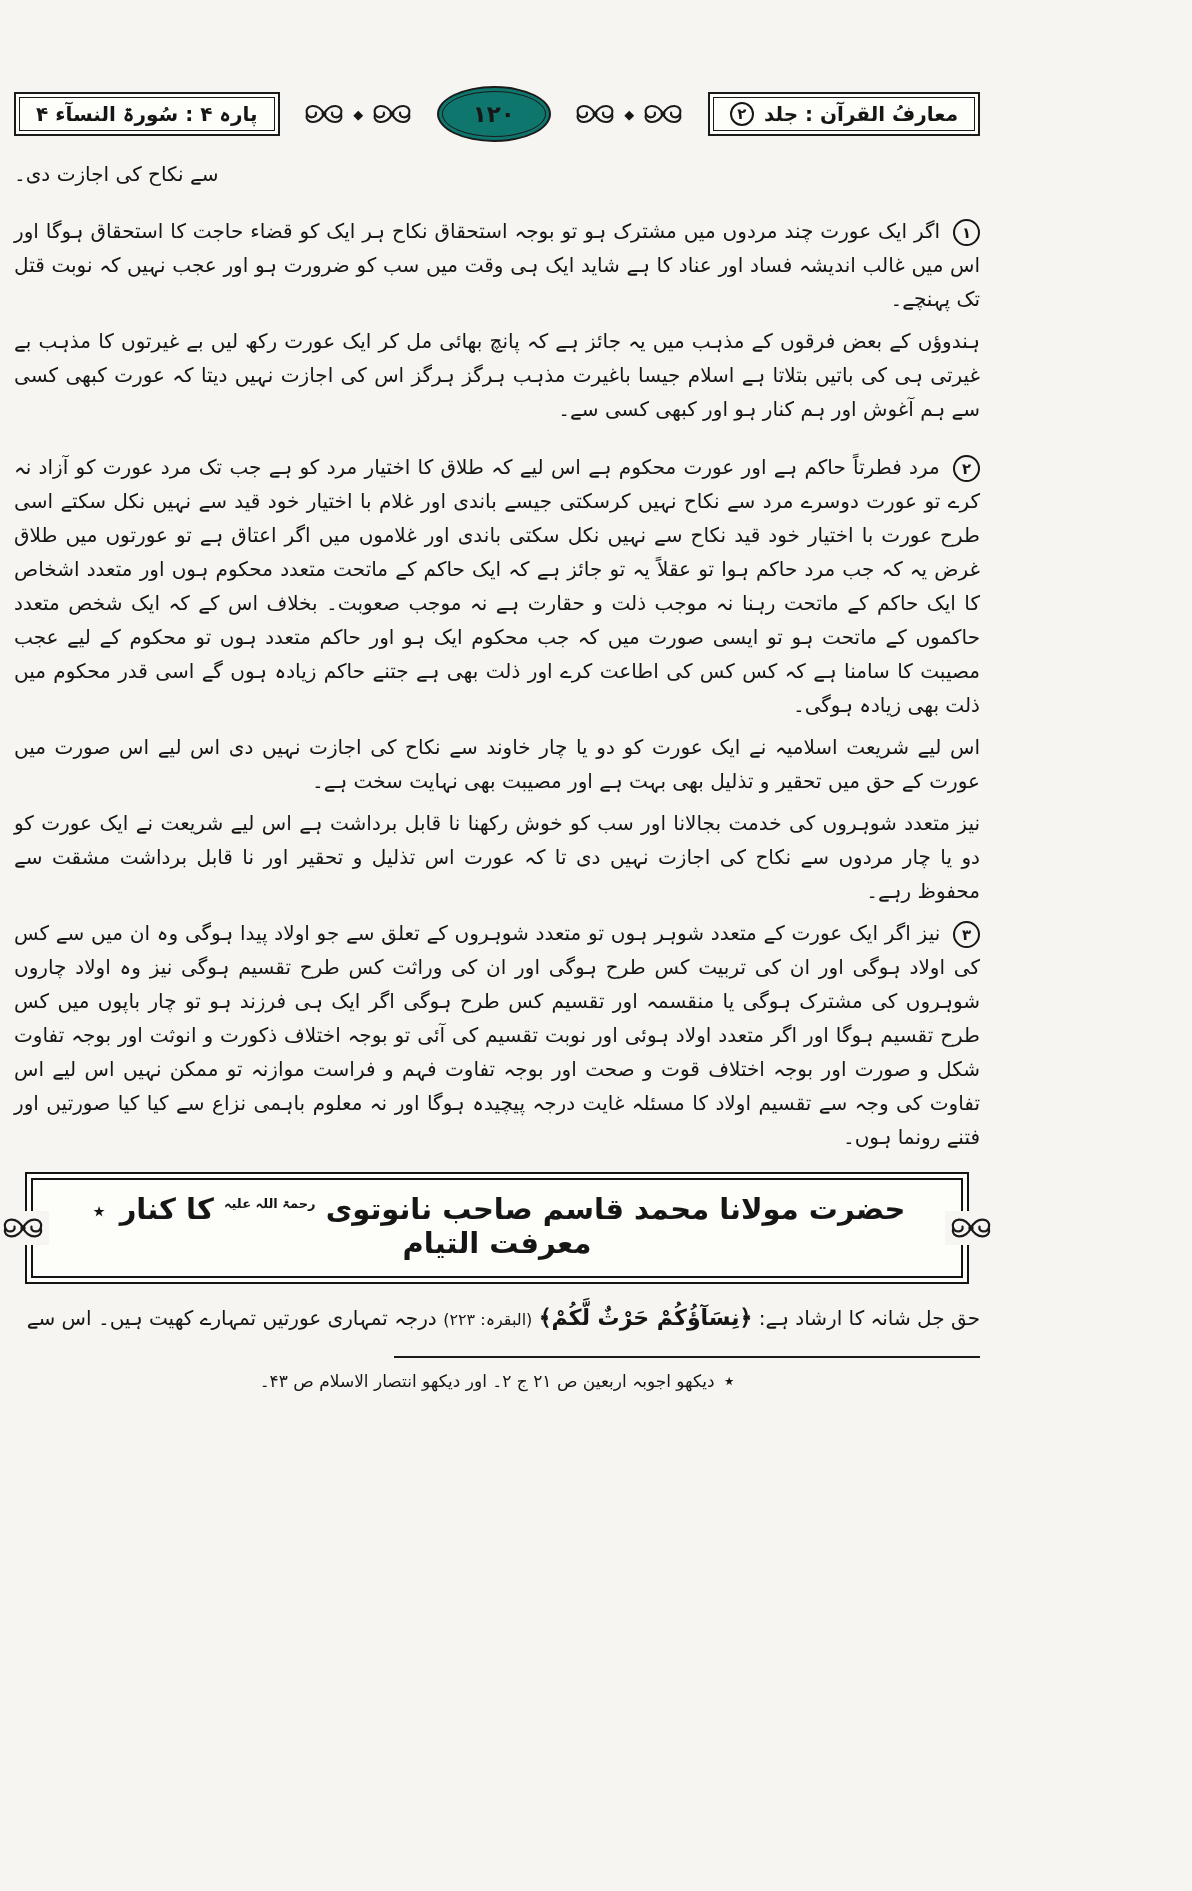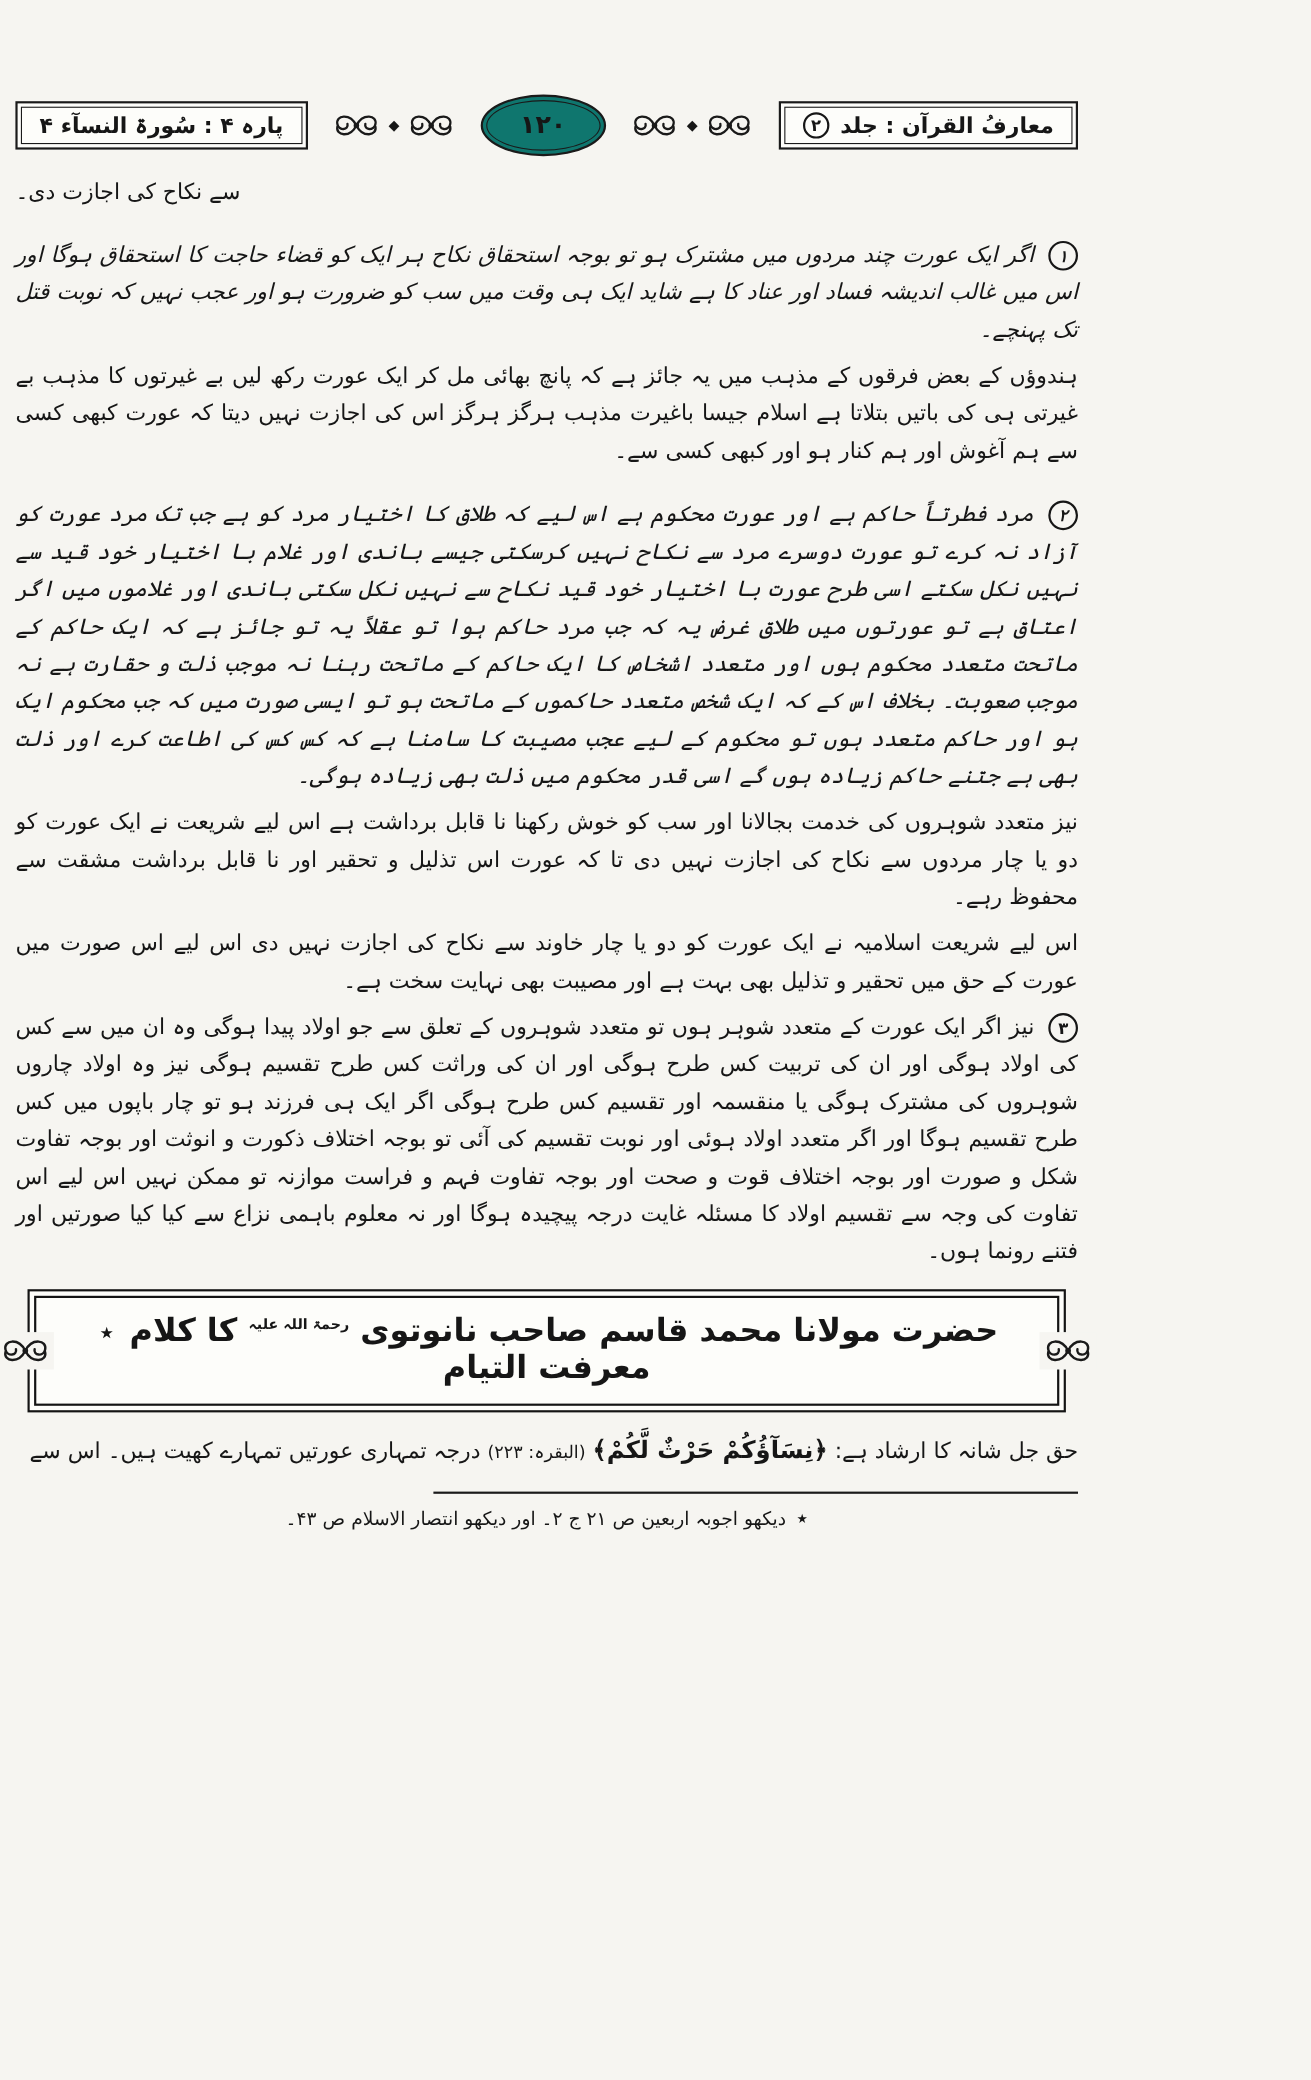--- a/index.html
+++ b/index.html
@@ -51,21 +51,21 @@
   }
   .edge-flourish.left { left:-30px; }
   .edge-flourish.right { right:-30px; }
 
   
   .body-text { margin-top:16px; }
   .para {
     direction:rtl; text-align:justify; text-align-last:right;
     font-size:20px; line-height:34px; margin-top:8px;
   }
-  .para.gap { margin-top:24px;font-style:italic; }
+  .para.gap { margin-top:24px; }
 
   
   .verse-line { direction:rtl; text-align:right; font-size:20px; line-height:36px; margin-top:16px; }
   .verse-arabic { font-weight:bold; font-size:22px; }
   .verse-ref { font-size:16px; }
   .footnote-rule { width:586px; border-top:2.2px solid #1a1a1a; margin:18px 0 0 auto; }
   .footnote { direction:rtl; text-align:center; font-size:17px; line-height:28px; margin-top:8px; }
   .footnote-marker { font-weight:bold; font-size:19px; margin-left:4px; }
 </style>
 </head>
@@ -141,46 +141,46 @@
     <p class="para">
       <span>ہندوؤں کے بعض فرقوں کے مذہب میں یہ جائز ہے کہ پانچ بھائی مل کر ایک عورت رکھ لیں بے غیرتوں کا مذہب بے غیرتی ہی کی باتیں بتلاتا ہے اسلام جیسا باغیرت مذہب ہرگز ہرگز اس کی اجازت نہیں دیتا کہ عورت کبھی کسی سے ہم آغوش اور ہم کنار ہو اور کبھی کسی سے۔</span>
     </p>
 
     <p class="para gap">
       <span class="circle-num">۲</span>
       <span>مرد فطرتاً حاکم ہے اور عورت محکوم ہے اس لیے کہ طلاق کا اختیار مرد کو ہے جب تک مرد عورت کو آزاد نہ کرے تو عورت دوسرے مرد سے نکاح نہیں کرسکتی جیسے باندی اور غلام با اختیار خود قید سے نہیں نکل سکتے اسی طرح عورت با اختیار خود قید نکاح سے نہیں نکل سکتی باندی اور غلاموں میں اگر اعتاق ہے تو عورتوں میں طلاق غرض یہ کہ جب مرد حاکم ہوا تو عقلاً یہ تو جائز ہے کہ ایک حاکم کے ماتحت متعدد محکوم ہوں اور متعدد اشخاص کا ایک حاکم کے ماتحت رہنا نہ موجب ذلت و حقارت ہے نہ موجب صعوبت۔ بخلاف اس کے کہ ایک شخص متعدد حاکموں کے ماتحت ہو تو ایسی صورت میں کہ جب محکوم ایک ہو اور حاکم متعدد ہوں تو محکوم کے لیے عجب مصیبت کا سامنا ہے کہ کس کس کی اطاعت کرے اور ذلت بھی ہے جتنے حاکم زیادہ ہوں گے اسی قدر محکوم میں ذلت بھی زیادہ ہوگی۔</span>
     </p>
 
     <p class="para">
-      <span>نیز متعدد شوہروں کی خدمت بجالانا اور سب کو خوش رکھنا نا قابل برداشت ہے اس لیے شریعت نے ایک عورت کو دو یا چار مردوں سے نکاح کی اجازت نہیں دی تا کہ عورت اس تذلیل و تحقیر اور نا قابل برداشت مشقت سے محفوظ رہے۔</span>
+      <span>اس لیے شریعت اسلامیہ نے ایک عورت کو دو یا چار خاوند سے نکاح کی اجازت نہیں دی اس لیے اس صورت میں عورت کے حق میں تحقیر و تذلیل بھی بہت ہے اور مصیبت بھی نہایت سخت ہے۔</span>
     </p>
 
     <p class="para">
-      <span>اس لیے شریعت اسلامیہ نے ایک عورت کو دو یا چار خاوند سے نکاح کی اجازت نہیں دی اس لیے اس صورت میں عورت کے حق میں تحقیر و تذلیل بھی بہت ہے اور مصیبت بھی نہایت سخت ہے۔</span>
+      <span>نیز متعدد شوہروں کی خدمت بجالانا اور سب کو خوش رکھنا نا قابل برداشت ہے اس لیے شریعت نے ایک عورت کو دو یا چار مردوں سے نکاح کی اجازت نہیں دی تا کہ عورت اس تذلیل و تحقیر اور نا قابل برداشت مشقت سے محفوظ رہے۔</span>
     </p>
 
     <p class="para">
       <span class="circle-num">۳</span>
       <span>نیز اگر ایک عورت کے متعدد شوہر ہوں تو متعدد شوہروں کے تعلق سے جو اولاد پیدا ہوگی وہ ان میں سے کس کی اولاد ہوگی اور ان کی تربیت کس طرح ہوگی اور ان کی وراثت کس طرح تقسیم ہوگی نیز وہ اولاد چاروں شوہروں کی مشترک ہوگی یا منقسمہ اور تقسیم کس طرح ہوگی اگر ایک ہی فرزند ہو تو چار باپوں میں کس طرح تقسیم ہوگا اور اگر متعدد اولاد ہوئی اور نوبت تقسیم کی آئی تو بوجہ اختلاف ذکورت و انوثت اور بوجہ تفاوت شکل و صورت اور بوجہ اختلاف قوت و صحت اور بوجہ تفاوت فہم و فراست موازنہ تو ممکن نہیں اس لیے اس تفاوت کی وجہ سے تقسیم اولاد کا مسئلہ غایت درجہ پیچیدہ ہوگا اور نہ معلوم باہمی نزاع سے کیا کیا صورتیں اور فتنے رونما ہوں۔</span>
     </p>
 
   </div>
 
   <div class="heading-box heading-box--wide">
     <svg class="edge-flourish left">
         <use href="#curl"></use>
       </svg>
     <svg class="edge-flourish right">
         <use href="#curl"></use>
       </svg>
     <div class="heading-box-inner">
       <h2>
         <span>حضرت مولانا محمد قاسم صاحب نانوتوی</span>
         <span class="honorific">رحمۃ اللہ علیہ</span>
-        <span>کا کلام</span>
+        <span>کا کنار</span>
         <span class="heading-star">٭</span>
         <span>معرفت التیام</span>
       </h2>
     </div>
   </div>
 
   <p class="verse-line">
     <span>حق جل شانہ کا ارشاد ہے:</span>
     <span class="verse-arabic">﴿نِسَآؤُكُمْ حَرْثٌ لَّكُمْ﴾</span>
     <span class="verse-ref">(البقرہ: ۲۲۳)</span>

